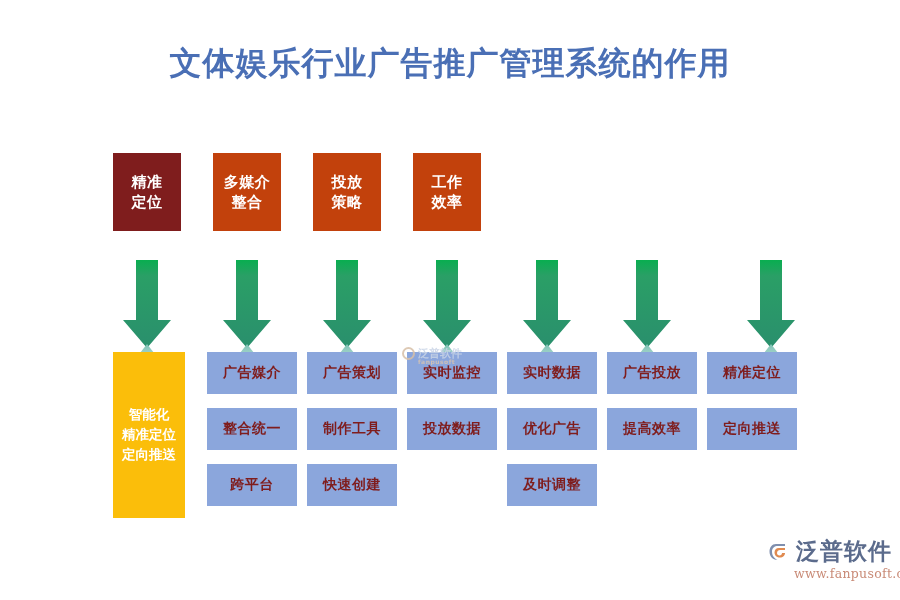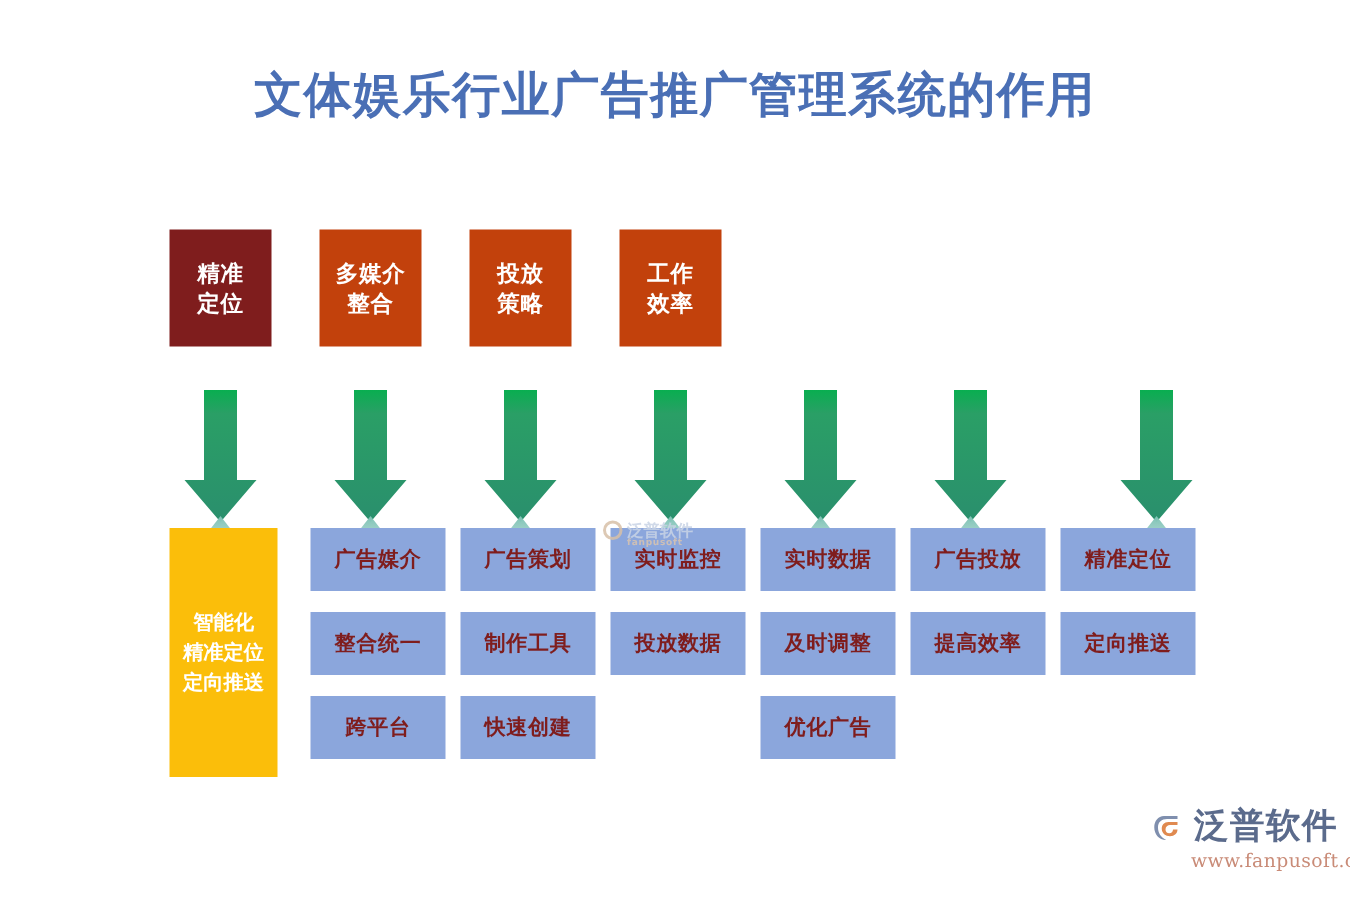--- a/index.html
+++ b/index.html
@@ -290,22 +290,22 @@
         <div class="leaf-box">快速创建</div>
       </div>
 
       <div class="grid-col">
         <div class="leaf-box">实时监控</div>
         <div class="leaf-box">投放数据</div>
       </div>
 
       <div class="grid-col">
         <div class="leaf-box">实时数据</div>
+        <div class="leaf-box">优化广告</div>
         <div class="leaf-box">及时调整</div>
-        <div class="leaf-box">优化广告</div>
       </div>
 
       <div class="grid-col">
         <div class="leaf-box">广告投放</div>
         <div class="leaf-box">提高效率</div>
         <div class="leaf-box spacer"></div>
       </div>
 
       <div class="grid-col">
         <div class="leaf-box">精准定位</div>

